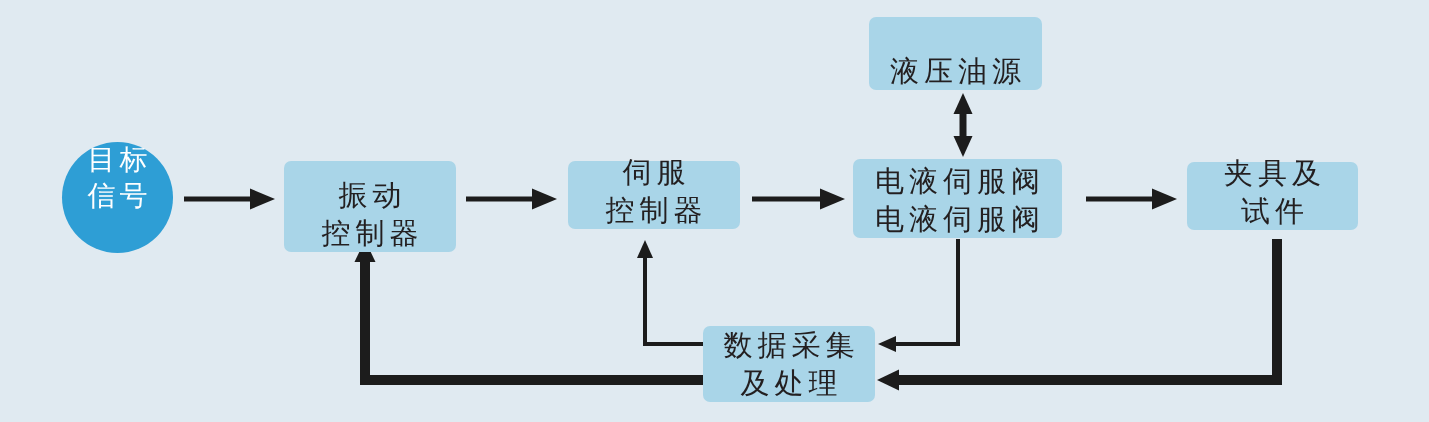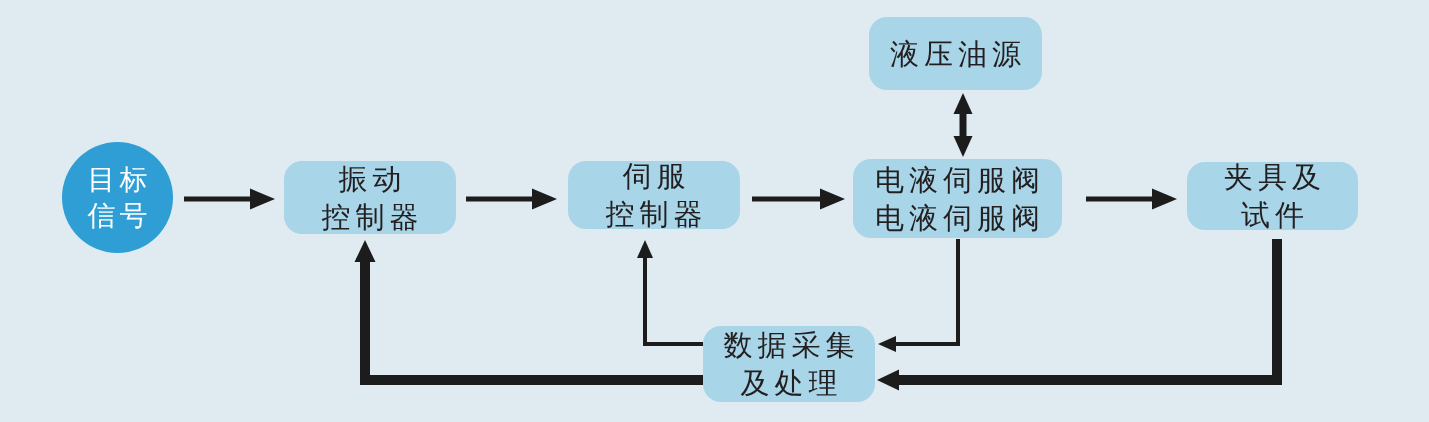--- a/index.html
+++ b/index.html
@@ -17,35 +17,35 @@
     width:1429px;height:422px;
     background:var(--bg);
     overflow:hidden;
   }
   .edges{position:absolute;left:0;top:0;width:1429px;height:422px;}
   .edge-line{stroke:var(--arrow);fill:none;}
   .edge-head{fill:var(--arrow);stroke:none;}
   .node{
     position:absolute;
     background:var(--node-fill);
-    border-radius:18px;
+    border-radius:7px;
     display:flex;flex-direction:column;
-    justify-content:center;align-items:center;
+    justify-content:flex-end;align-items:center;
     color:var(--text);
     font-size:29px;font-weight:500;
     letter-spacing:5px;line-height:38px;
     text-align:center;
   }
   .node .ln{margin-right:-5px;white-space:nowrap;}
   .node-circle{
     position:absolute;
     background:var(--circle-fill);
     border-radius:50%;
     display:flex;flex-direction:column;
-    justify-content:center;align-items:center;
+    align-items:center;
     color:var(--circle-text);
     font-size:28px;font-weight:500;
     letter-spacing:4px;line-height:36px;
     text-align:center;
   }
   .node-circle .ln{margin-right:-4px;white-space:nowrap;}
 </style>
 </head>
 <body>
 
@@ -95,21 +95,21 @@
       <path class="edge-line" d="M703,380 L365,380 L365,253" stroke-width="10"></path>
       <polygon class="edge-head" points="365,240 354.5,262 375.5,262"></polygon>
     </g>
   </svg>
 
   <div class="node-circle" style="left:62px;top:142px;width:111px;height:111px">
     <div class="ln">目标</div>
     <div class="ln">信号</div>
   </div>
 
-  <div class="node" style="left:284px;top:161px;width:172px;height:73px">
+  <div class="node" style="left:284px;top:161px;width:172px;height:91px">
     <div class="ln">振动</div>
     <div class="ln">控制器</div>
   </div>
 
   <div class="node" style="left:568px;top:161px;width:172px;height:68px">
     <div class="ln">伺服</div>
     <div class="ln">控制器</div>
   </div>
 
   <div class="node" style="left:853px;top:159px;width:209px;height:79px">

